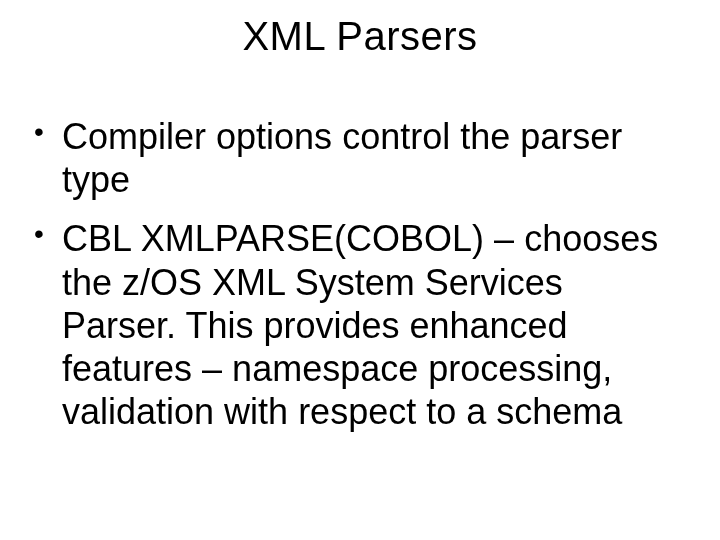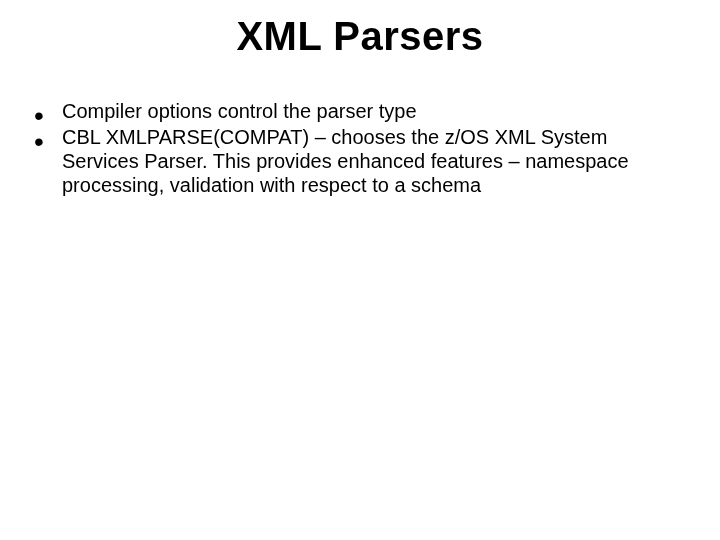--- a/index.html
+++ b/index.html
@@ -14,52 +14,52 @@
   }
   .slide {
     width: 720px;
     height: 540px;
     position: relative;
     box-sizing: border-box;
   }
   .title {
     text-align: center;
     font-size: 40px;
-    font-weight: 700;
+    font-weight: 400;
     padding-top: 14px;
     letter-spacing: 0.5px;
   }
   .body {
     padding: 40px 34px 0 34px;
   }
   ul.bullets {
     list-style: none;
     margin: 0;
     padding: 0;
   }
   ul.bullets > li {
     position: relative;
-    font-size: 20px;
+    font-size: 36px;
     line-height: 1.20;
     padding-left: 28px;
-    margin: 0 0 2px 0;
+    margin: 16px 0 2px 0;
   }
   ul.bullets > li::before {
     content: "•";
     position: absolute;
     left: 0;
     top: 0;
     font-size: 28px;
     line-height: 1.20;
   }
 </style>
 </head>
 <body>
 
 <div class="slide">
   <div class="title">XML Parsers</div>
   <div class="body">
     <ul class="bullets">
       <li>Compiler options control the parser type</li>
-      <li>CBL  XMLPARSE(COMPAT) – chooses the z/OS XML System Services Parser.  This provides enhanced features – namespace processing, validation with respect to a schema</li>
+      <li>CBL  XMLPARSE(COBOL) – chooses the z/OS XML System Services Parser.  This provides enhanced features – namespace processing, validation with respect to a schema</li>
     </ul>
   </div>
 </div>
 
 </body></html>

